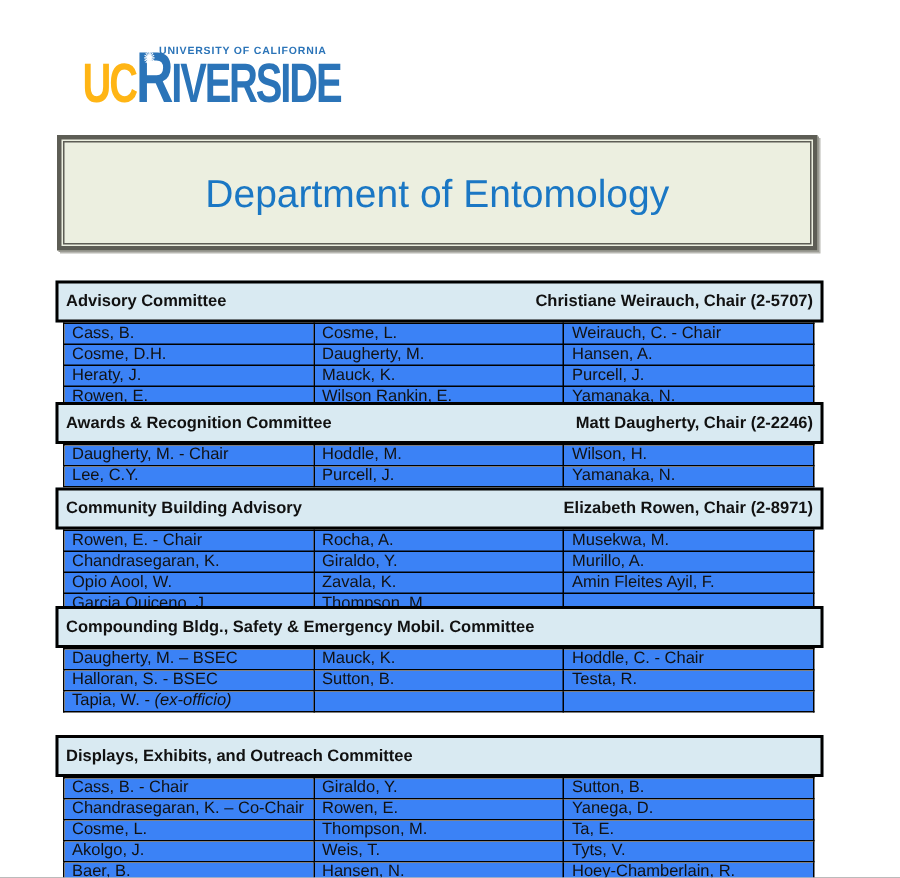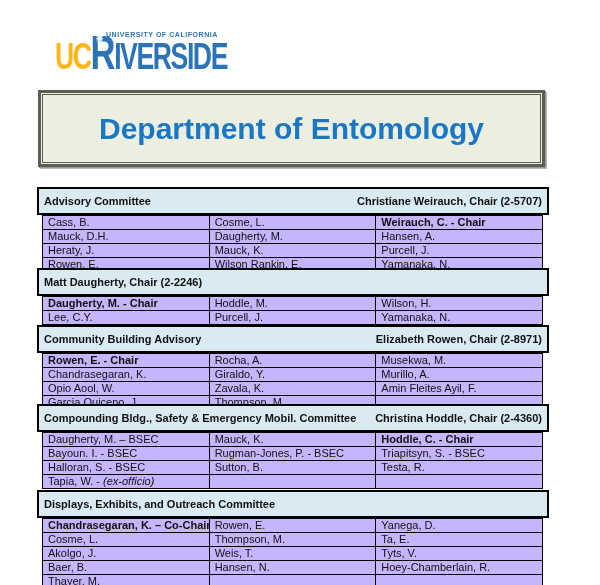--- a/index.html
+++ b/index.html
@@ -39,21 +39,21 @@
     box-shadow: 1px 1px 0 #9a9a93, 2px 2px 0 #b8b8b2;
   }
   .title-inner {
     position: absolute; inset: 1px;
     border: 1px solid #5d5d55;
     background: #ECEFE0;
     display: flex; flex-direction: column;
     align-items: center; justify-content: center;
   }
   .title-line {
-    font-size: 30px; font-weight: bold;
+    font-size: 26px; font-weight: normal;
     color: #1A77C4; line-height: 32px;
     letter-spacing: 0px;
   }
 
   
   .committee { position: absolute; left: 37px; width: 512px; }
   .c0 { top: 187px; } .c1 { top: 268px; } .c2 { top: 325px; }
   .c3 { top: 404px; } .c4 { top: 490px; }
 
   .c-header {
@@ -71,23 +71,23 @@
     width: 501px;
     border-collapse: collapse;
     table-layout: fixed;
   }
   .c-table td {
     border: 1px solid #000;
     height: 13px;
     font-size: 11px; line-height: 13px;
     padding: 0 2px 0 5px;
     white-space: nowrap; overflow: hidden;
-    background: #c4b5fd;
-  }
-  .c-table td.b { font-weight: bold; }
+    background: #3b82f6;
+  }
+  .c-table td.b { font-weight: normal; }
   .c-table td em { font-style: italic; }
 </style>
 </head>
 <body>
 
 <div class="page">
 
   <div class="logo">
     <span class="logo-tagline">UNIVERSITY OF CALIFORNIA</span>
     <span class="logo-main"><span class="logo-uc">UC</span><span class="logo-r"><span>R</span><span class="sunburst">✺</span></span><span class="logo-iverside">IVERSIDE</span></span>
@@ -105,40 +105,41 @@
       <span>Christiane Weirauch, Chair (2-5707)</span>
     </div>
     <table class="c-table">
         <tbody>
           <tr>
             <td>Cass, B.</td>
             <td>Cosme, L.</td>
             <td class="b">Weirauch, C. - Chair</td>
           </tr>
           <tr>
-            <td>Mauck, D.H.</td>
+            <td>Cosme, D.H.</td>
             <td>Daugherty, M.</td>
             <td>Hansen, A.</td>
           </tr>
           <tr>
             <td>Heraty, J.</td>
             <td>Mauck, K.</td>
             <td>Purcell, J.</td>
           </tr>
           <tr>
             <td>Rowen, E.</td>
             <td>Wilson Rankin, E.</td>
             <td>Yamanaka, N.</td>
           </tr>
         </tbody>
       </table>
   </section>
 
   <section class="committee c1">
     <div class="c-header">
+      <span>Awards &amp; Recognition Committee</span>
       <span>Matt Daugherty, Chair (2-2246)</span>
     </div>
     <table class="c-table">
         <tbody>
           <tr>
             <td class="b">Daugherty, M. - Chair</td>
             <td>Hoddle, M.</td>
             <td>Wilson, H.</td>
           </tr>
           <tr>
@@ -177,55 +178,54 @@
             <td>Thompson, M.</td>
             <td></td>
           </tr>
         </tbody>
       </table>
   </section>
 
   <section class="committee c3">
     <div class="c-header">
       <span>Compounding Bldg., Safety &amp; Emergency Mobil. Committee</span>
-      <span>Christina Hoddle, Chair (2-4360)</span>
     </div>
     <table class="c-table">
         <tbody>
           <tr>
             <td>Daugherty, M. – BSEC</td>
             <td>Mauck, K.</td>
             <td class="b">Hoddle, C. - Chair</td>
           </tr>
           <tr>
-            <td>Bayoun. I. - BSEC</td>
-            <td>Rugman-Jones, P. - BSEC</td>
-            <td>Triapitsyn, S. - BSEC</td>
-          </tr>
-          <tr>
             <td>Halloran, S. - BSEC</td>
             <td>Sutton, B.</td>
             <td>Testa, R.</td>
           </tr>
           <tr>
             <td>Tapia, W. - <em>(ex-officio)</em></td>
             <td></td>
             <td></td>
           </tr>
         </tbody>
       </table>
   </section>
 
   <section class="committee c4">
     <div class="c-header">
       <span>Displays, Exhibits, and Outreach Committee</span>
     </div>
     <table class="c-table">
         <tbody>
           <tr>
+            <td class="b">Cass, B. - Chair</td>
+            <td>Giraldo, Y.</td>
+            <td>Sutton, B.</td>
+          </tr>
+          <tr>
             <td class="b">Chandrasegaran, K. – Co-Chair</td>
             <td>Rowen, E.</td>
             <td>Yanega, D.</td>
           </tr>
           <tr>
             <td>Cosme, L.</td>
             <td>Thompson, M.</td>
             <td>Ta, E.</td>
           </tr>
           <tr>

